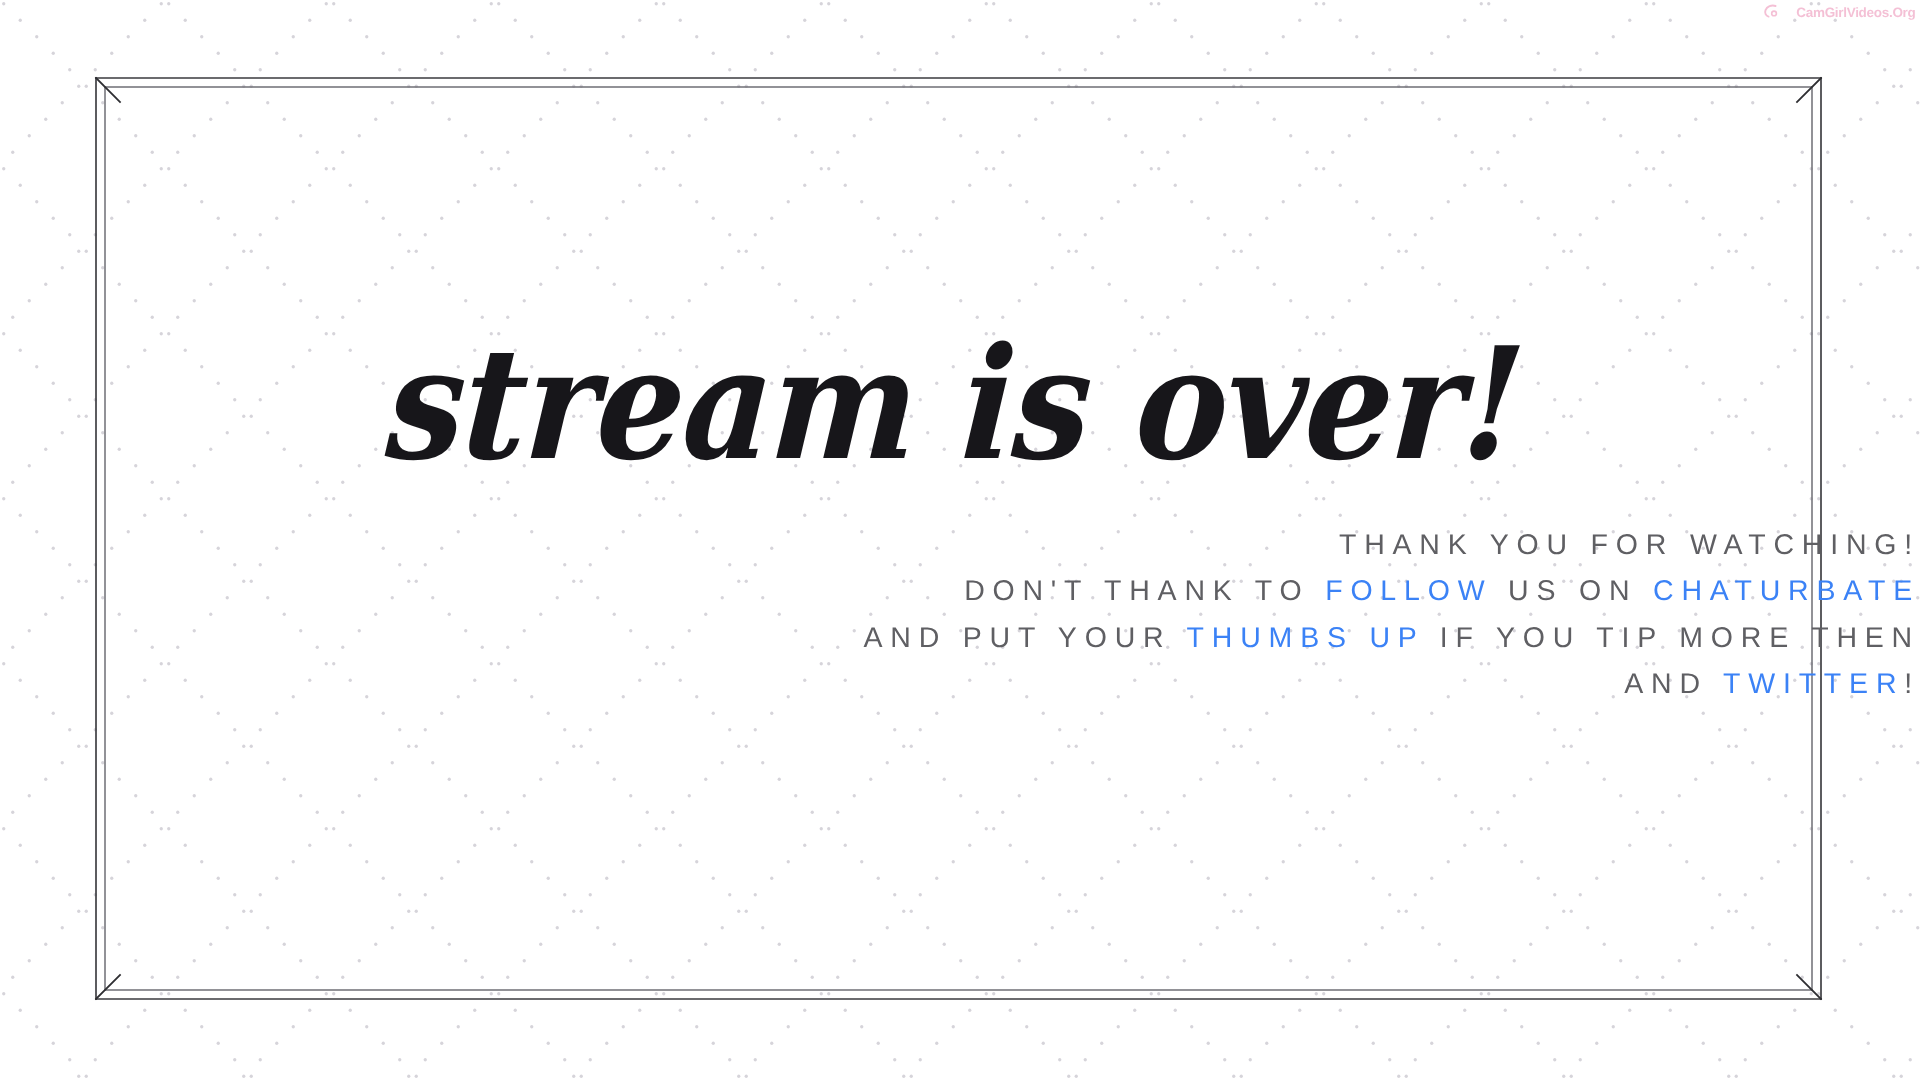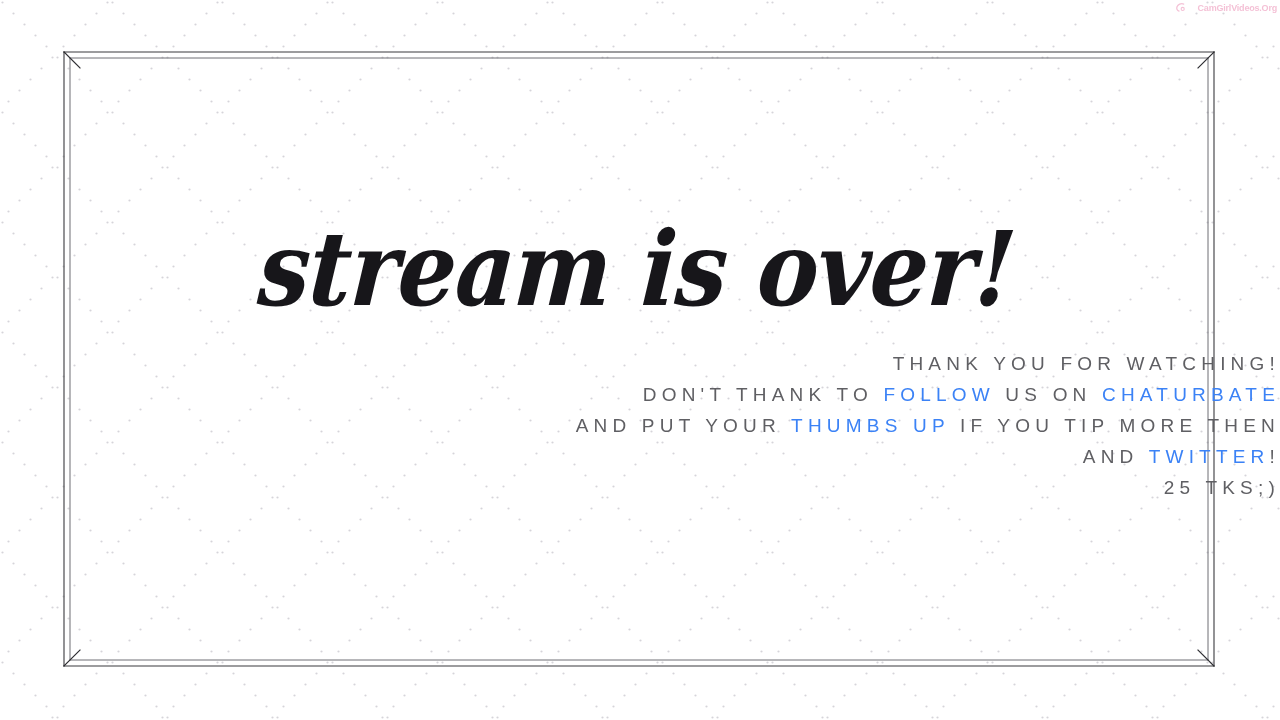--- a/index.html
+++ b/index.html
@@ -185,21 +185,20 @@
 
   <div id="content">
 
     <h1 class="headline">stream is over!</h1>
 
     <div class="body-block">
       <span class="body-line"><span>THANK YOU FOR WATCHING!</span></span>
       <span class="body-line"><span>DON'T THANK TO </span><span class="hl">FOLLOW</span><span> US ON </span><span class="hl">CHATURBATE</span></span>
       <span class="body-line"><span>AND PUT YOUR </span><span class="hl">THUMBS UP</span><span> IF YOU TIP MORE THEN</span></span>
       <span class="body-line"><span>AND </span><span class="hl">TWITTER</span><span>!</span></span>
-      <span class="body-line"><span>25 TKS;)</span></span>
     </div>
 
   </div>
 
   <div id="watermark">
     <svg class="wm-mark" viewBox="0 0 12 12" xmlns="http://www.w3.org/2000/svg" aria-hidden="true">
       <path d="M9.5 2.2 C6.5 1.2 3.2 2.6 2.2 5.2 C1.4 7.3 2.4 9.3 4.4 9.9" fill="none" stroke="#f0a9c6" stroke-width="1.4" stroke-linecap="round"></path>
       <circle cx="8.4" cy="7.6" r="1.7" fill="none" stroke="#f0a9c6" stroke-width="1.2"></circle>
     </svg>
     <span class="wm-text">CamGirlVideos.Org</span>

